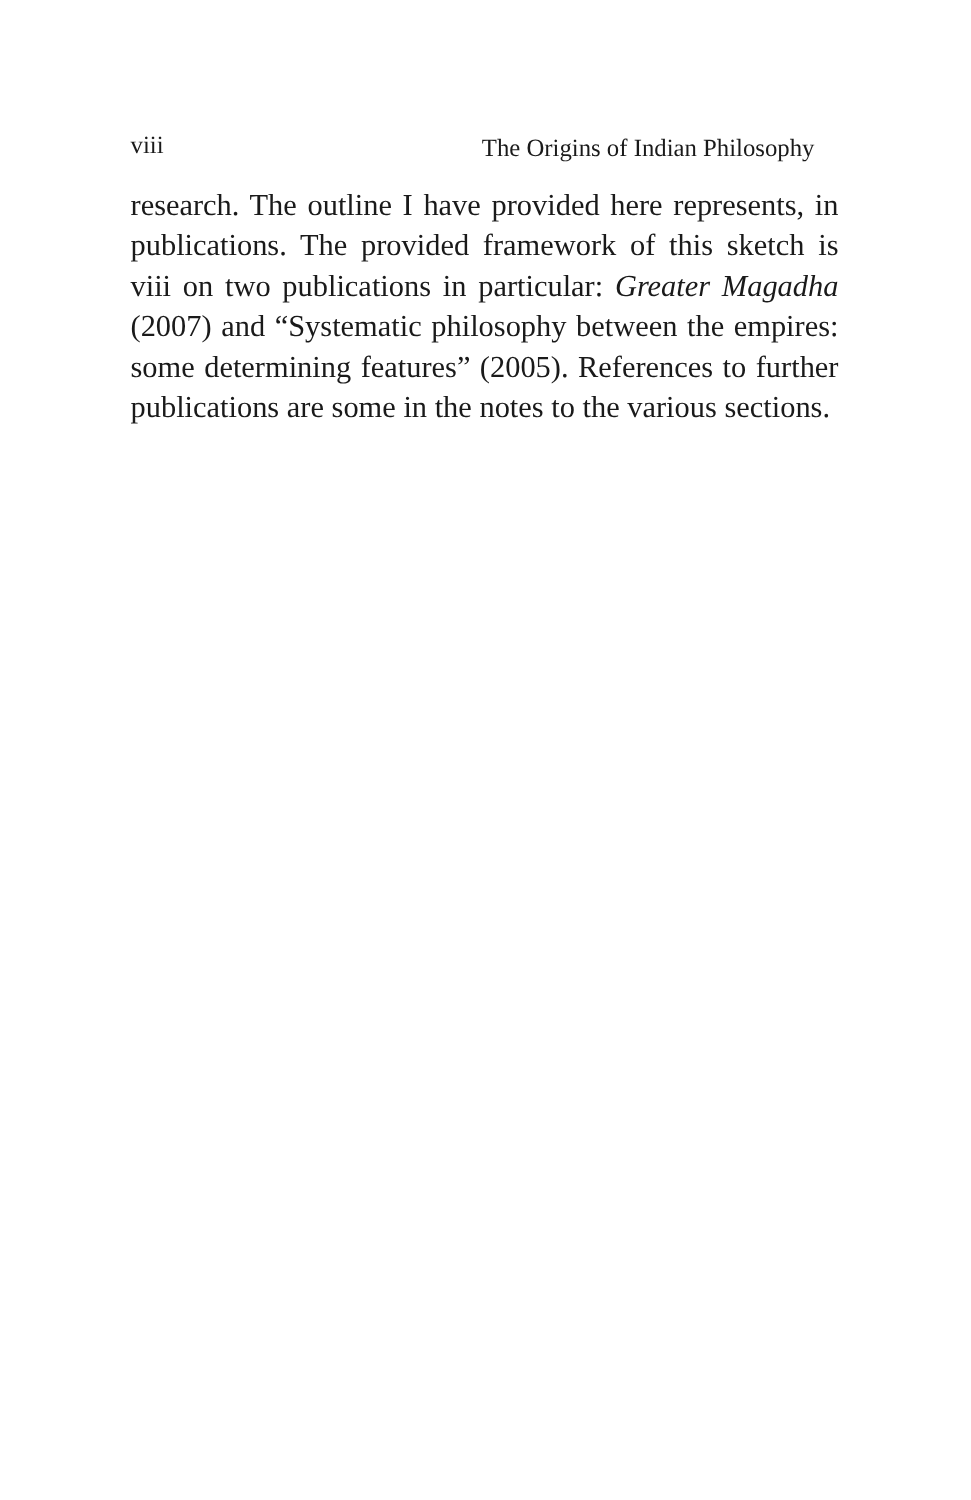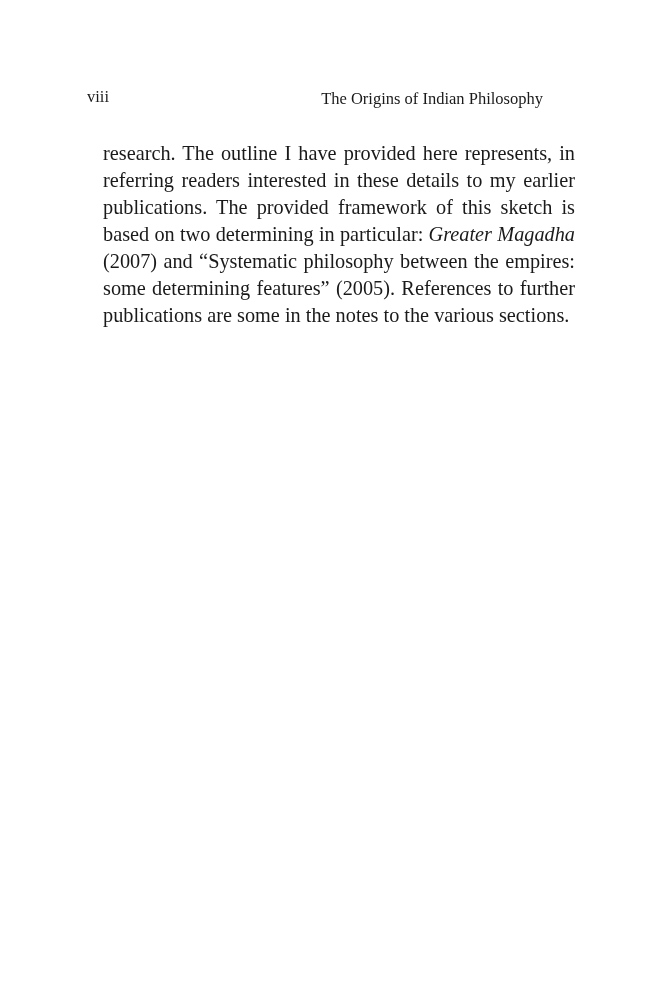--- a/index.html
+++ b/index.html
@@ -41,21 +41,21 @@
       top: 0;
     }
     .body-text {
       position: absolute;
       left: 87px;
       top: 124px;
       width: 472px;
       font-size: 20.3px;
       line-height: 27px;
       text-align: justify;
-      margin: 16px;
+      margin: 0;
     }
     .body-text .line {
       display: block;
       text-align: justify;
       text-align-last: justify;
       white-space: nowrap;
       height: 27px;
     }
     .body-text .line.last {
       text-align-last: left;
@@ -68,20 +68,19 @@
 <body>
 
 <div class="page">
   <div class="running-head">
     <span class="page-number">viii</span>
     <span class="book-title">The Origins of Indian Philosophy</span>
   </div>
 
   <div class="body-text">
     <span class="line">research. The outline I have provided here represents, in</span>
-    <span class="line">referring readers interested in these details to my earlier</span>
     <span class="line">publications. The provided framework of this sketch is</span>
-    <span class="line"><span>based on two determining in particular:</span> <em>Greater Magadha</em></span>
+    <span class="line"><span>viii on two publications in particular:</span> <em>Greater Magadha</em></span>
     <span class="line">(2007) and “Systematic philosophy between the empires:</span>
     <span class="line">some determining features” (2005). References to further</span>
     <span class="line last">publications are some in the notes to the various sections.</span>
   </div>
 </div>
 
 </body></html>

